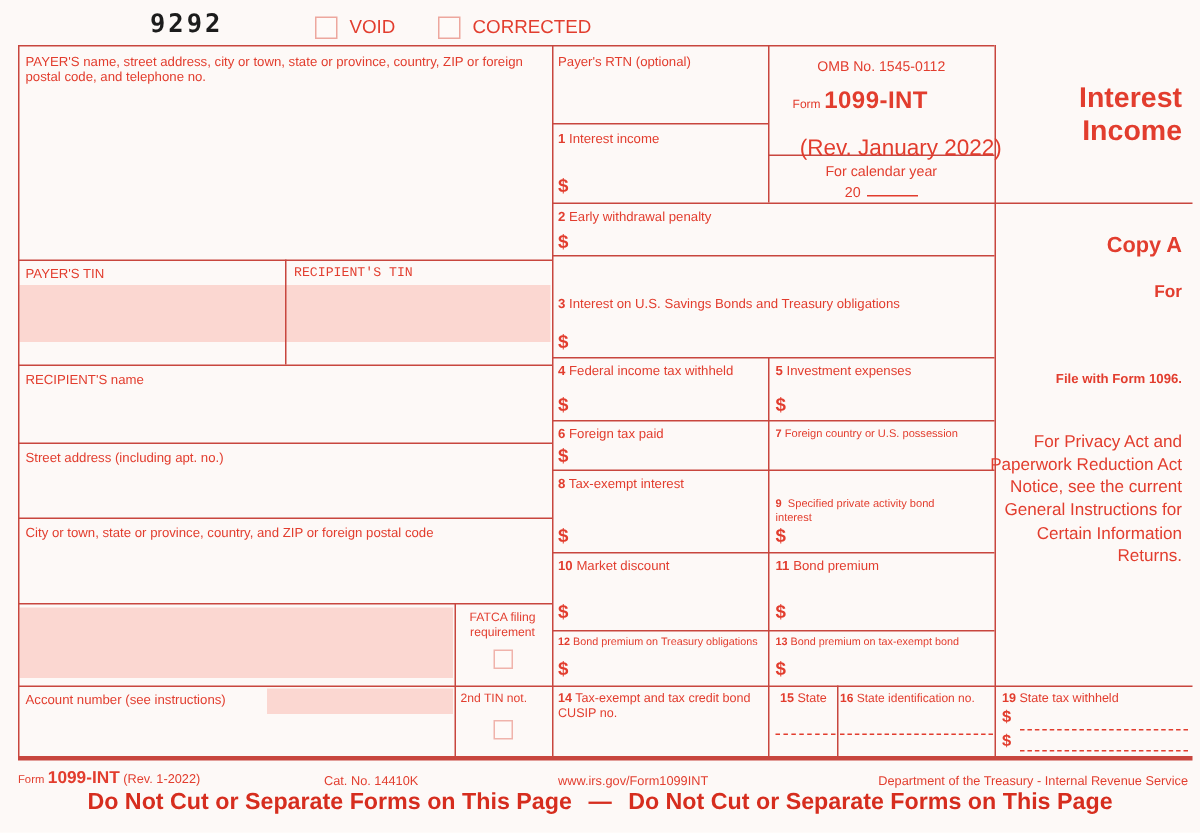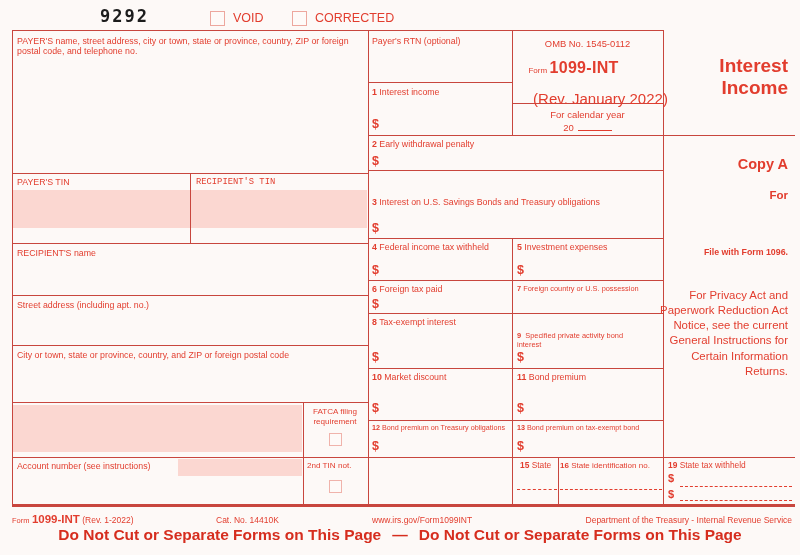--- a/index.html
+++ b/index.html
@@ -128,20 +128,21 @@
   <div class="lbl" style="left:372px;top:372px;width:138px;"><b>10</b> <span>Market discount</span></div>
   <div class="dollar" style="left:372px;top:402px;">$</div>
   <div class="lbl" style="left:517px;top:372px;width:143px;"><b>11</b> <span>Bond premium</span></div>
   <div class="dollar" style="left:517px;top:402px;">$</div>
 
   <div class="lbl" style="left:372px;top:424px;width:140px;font-size:7.2px;"><b>12</b> <span>Bond premium on Treasury obligations</span></div>
   <div class="dollar" style="left:372px;top:440px;">$</div>
   <div class="lbl" style="left:517px;top:424px;width:145px;font-size:7.2px;"><b>13</b> <span>Bond premium on tax-exempt bond</span></div>
   <div class="dollar" style="left:517px;top:440px;">$</div>
 
+  <div class="lbl" style="left:372px;top:461px;width:130px;font-size:8.4px;"><b>14</b> <span>Tax-exempt and tax credit bond CUSIP no.</span></div>
   <div class="lbl" style="left:520px;top:461px;font-size:8.4px;"><b>15</b> <span>State</span></div>
   <div class="lbl" style="left:560px;top:461px;width:100px;font-size:8px;"><b>16</b> <span>State identification no.</span></div>
   <div class="lbl" style="left:668px;top:461px;font-size:8.4px;"><b>19</b> <span>State tax withheld</span></div>
   <div class="dollar" style="left:668px;top:473px;font-size:11px;">$</div>
   <div class="dollar" style="left:668px;top:489px;font-size:11px;">$</div>
 
   <div class="bigtitle">Interest Income</div>
   <div class="copya">Copy A</div>
   <div class="forctr">
     <span style="display:block;">For</span>

